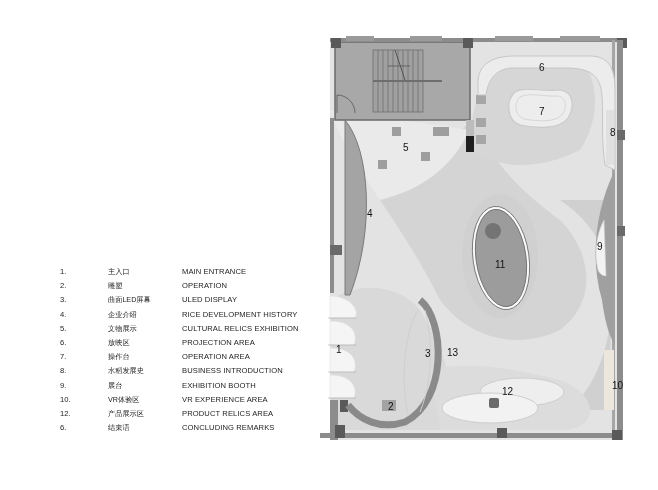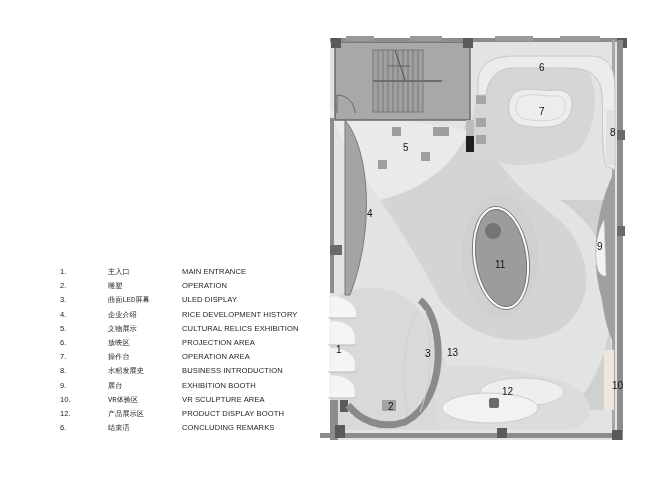--- a/index.html
+++ b/index.html
@@ -1,20 +1,20 @@
 <!DOCTYPE html>
 <html><head>
   <meta charset="utf-8">
   <style>
     html, body { margin: 0; padding: 0; background: #ffffff; }
     body { width: 658px; height: 490px; position: relative; overflow: hidden; font-family: "Liberation Sans", sans-serif; }
     .legend { position: absolute; left: 60px; top: 265px; width: 270px; }
     .legend-row { position: relative; height: 14.2px; font-size: 7.6px; color: #222; line-height: 14.2px; white-space: nowrap; }
     .legend-row .num { position: absolute; left: 0; }
-    .legend-row .cn { position: absolute; left: 48px; font-family: Liberation Mono, monospace; font-size: 7.2px; }
+    .legend-row .cn { position: absolute; left: 48px; font-family: Liberation Sans, sans-serif; font-size: 7.2px; }
     .legend-row .en { position: absolute; left: 122px; letter-spacing: 0.1px; }
     svg.plan { position: absolute; left: 0; top: 0; }
     .lbl { font-family: "Liberation Sans", sans-serif; font-size: 10px; fill: #111; }
   </style>
 </head>
 <body>
 
 <div class="legend">
   <div class="legend-row">
       <span class="num">1.</span>
@@ -57,26 +57,26 @@
       <span class="en">BUSINESS INTRODUCTION</span>
     </div>
   <div class="legend-row">
       <span class="num">9.</span>
       <span class="cn">展台</span>
       <span class="en">EXHIBITION BOOTH</span>
     </div>
   <div class="legend-row">
       <span class="num">10.</span>
       <span class="cn">VR体验区</span>
-      <span class="en">VR SCULPTURE AREA</span>
+      <span class="en">VR EXPERIENCE AREA</span>
     </div>
   <div class="legend-row">
       <span class="num">12.</span>
       <span class="cn">产品展示区</span>
-      <span class="en">PRODUCT DISPLAY BOOTH</span>
+      <span class="en">PRODUCT RELICS AREA</span>
     </div>
   <div class="legend-row">
       <span class="num">6.</span>
       <span class="cn">结束语</span>
       <span class="en">CONCLUDING REMARKS</span>
     </div>
 </div>
 
 <svg class="plan" width="658" height="490" viewBox="0 0 658 490">
 

